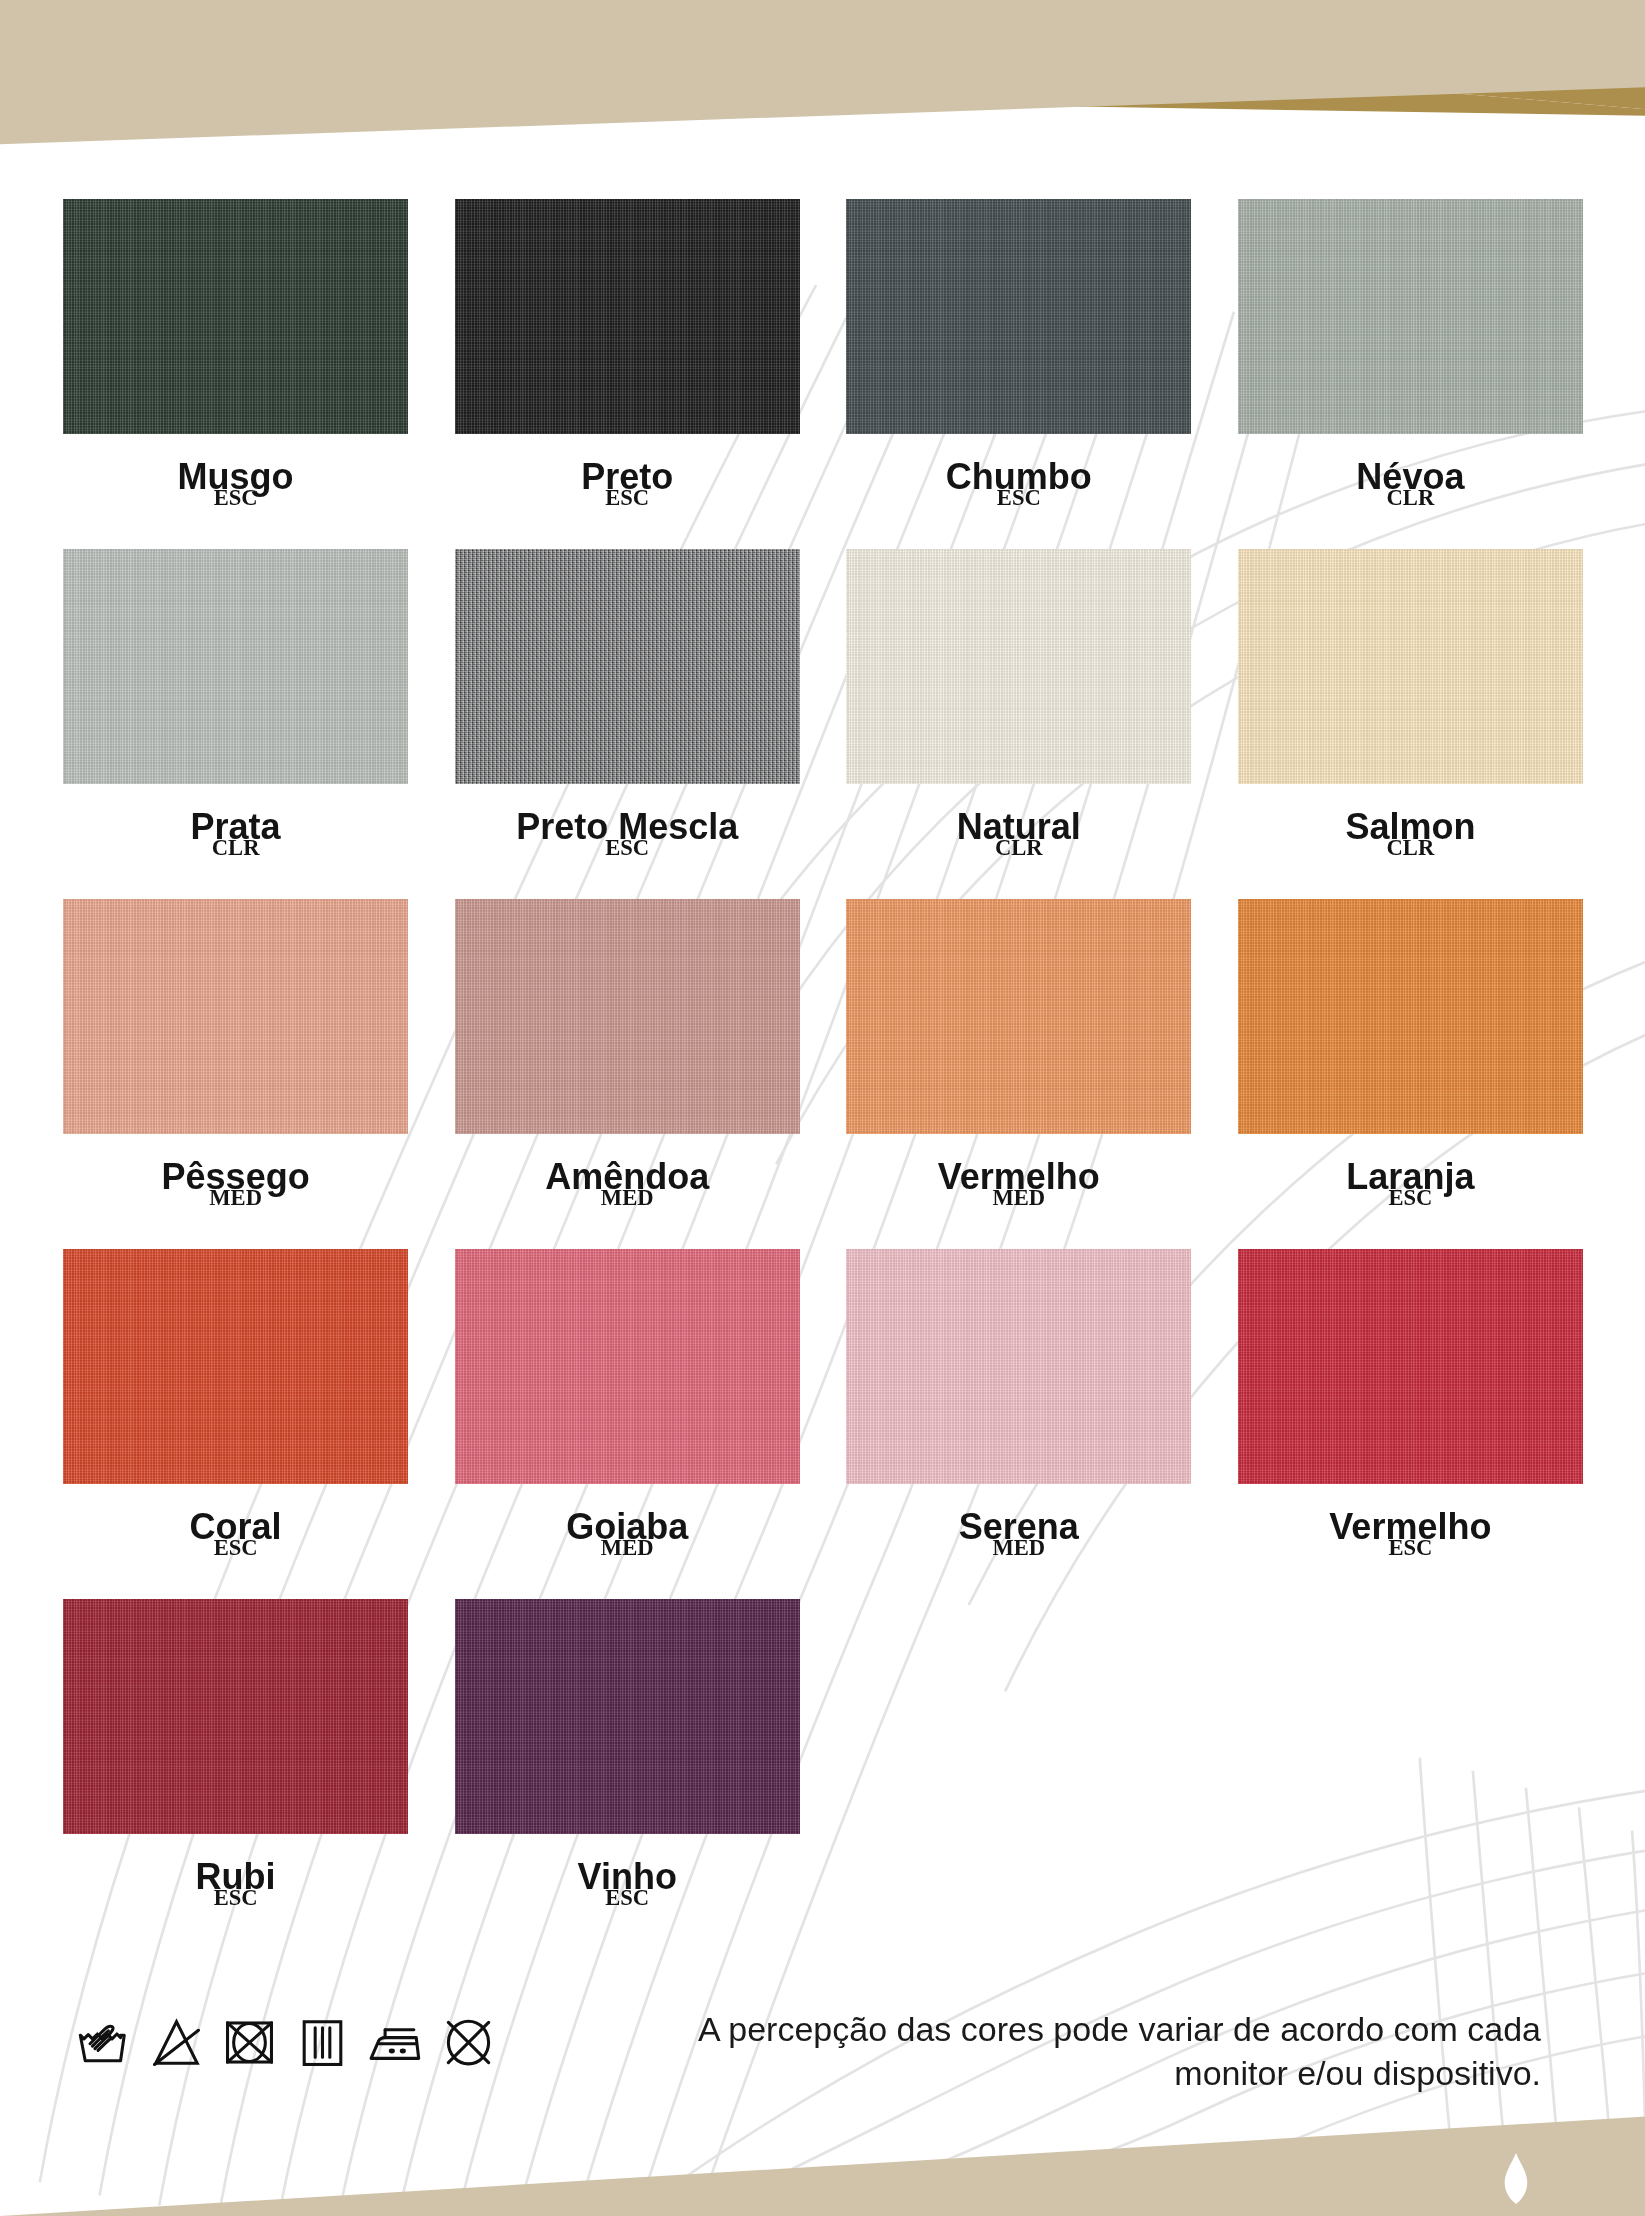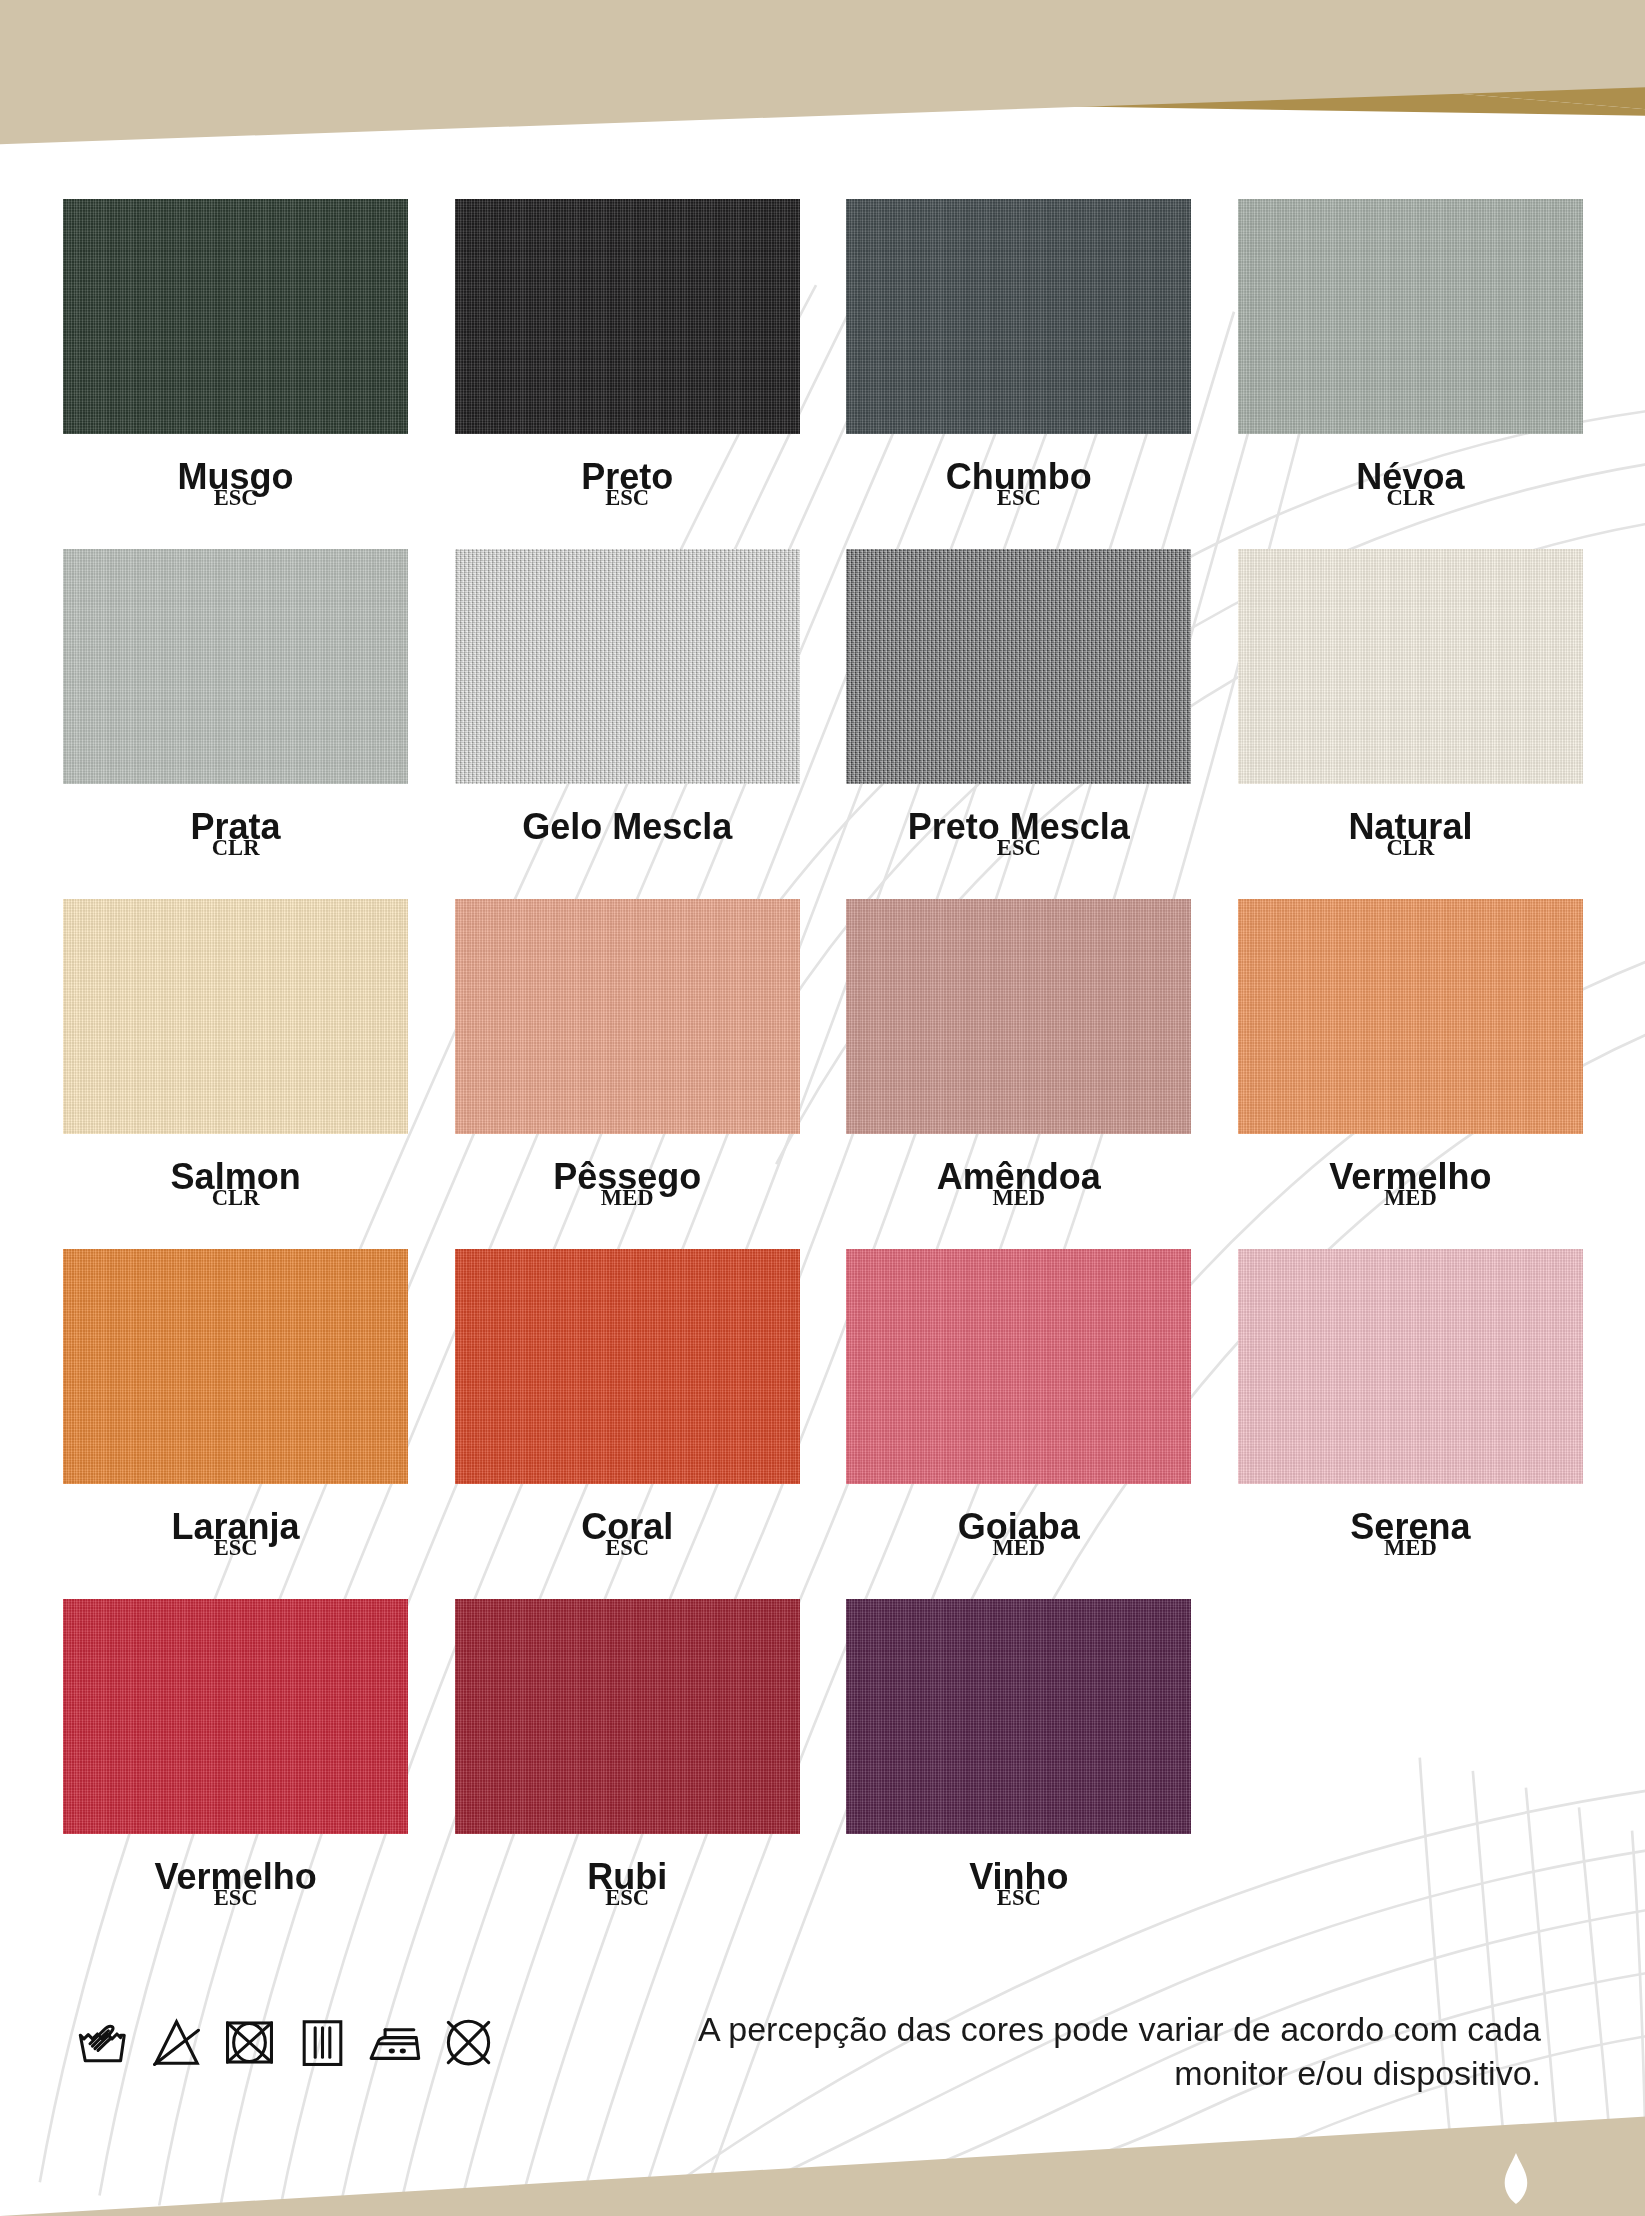--- a/index.html
+++ b/index.html
@@ -237,24 +237,20 @@
       <div class="swatch-chip" style="background-color: rgb(169, 178, 171);"></div>
       <div class="swatch-label">Névoa</div>
       <div class="swatch-tone">CLR</div>
     </div>
     <div class="swatch-cell">
       <div class="swatch-chip" style="background-color: rgb(188, 194, 189);"></div>
       <div class="swatch-label">Prata</div>
       <div class="swatch-tone">CLR</div>
     </div>
     <div class="swatch-cell">
-      <div class="swatch-chip mescla" style="background-color: rgb(213, 214, 212);"></div>
-      <div class="swatch-label">Gelo Mescla</div>
-    </div>
-    <div class="swatch-cell">
       <div class="swatch-chip mescla" style="background-color: rgb(84, 85, 87);"></div>
       <div class="swatch-label">Preto Mescla</div>
       <div class="swatch-tone">ESC</div>
     </div>
     <div class="swatch-cell">
       <div class="swatch-chip" style="background-color: rgb(244, 239, 226);"></div>
       <div class="swatch-label">Natural</div>
       <div class="swatch-tone">CLR</div>
     </div>
     <div class="swatch-cell">

